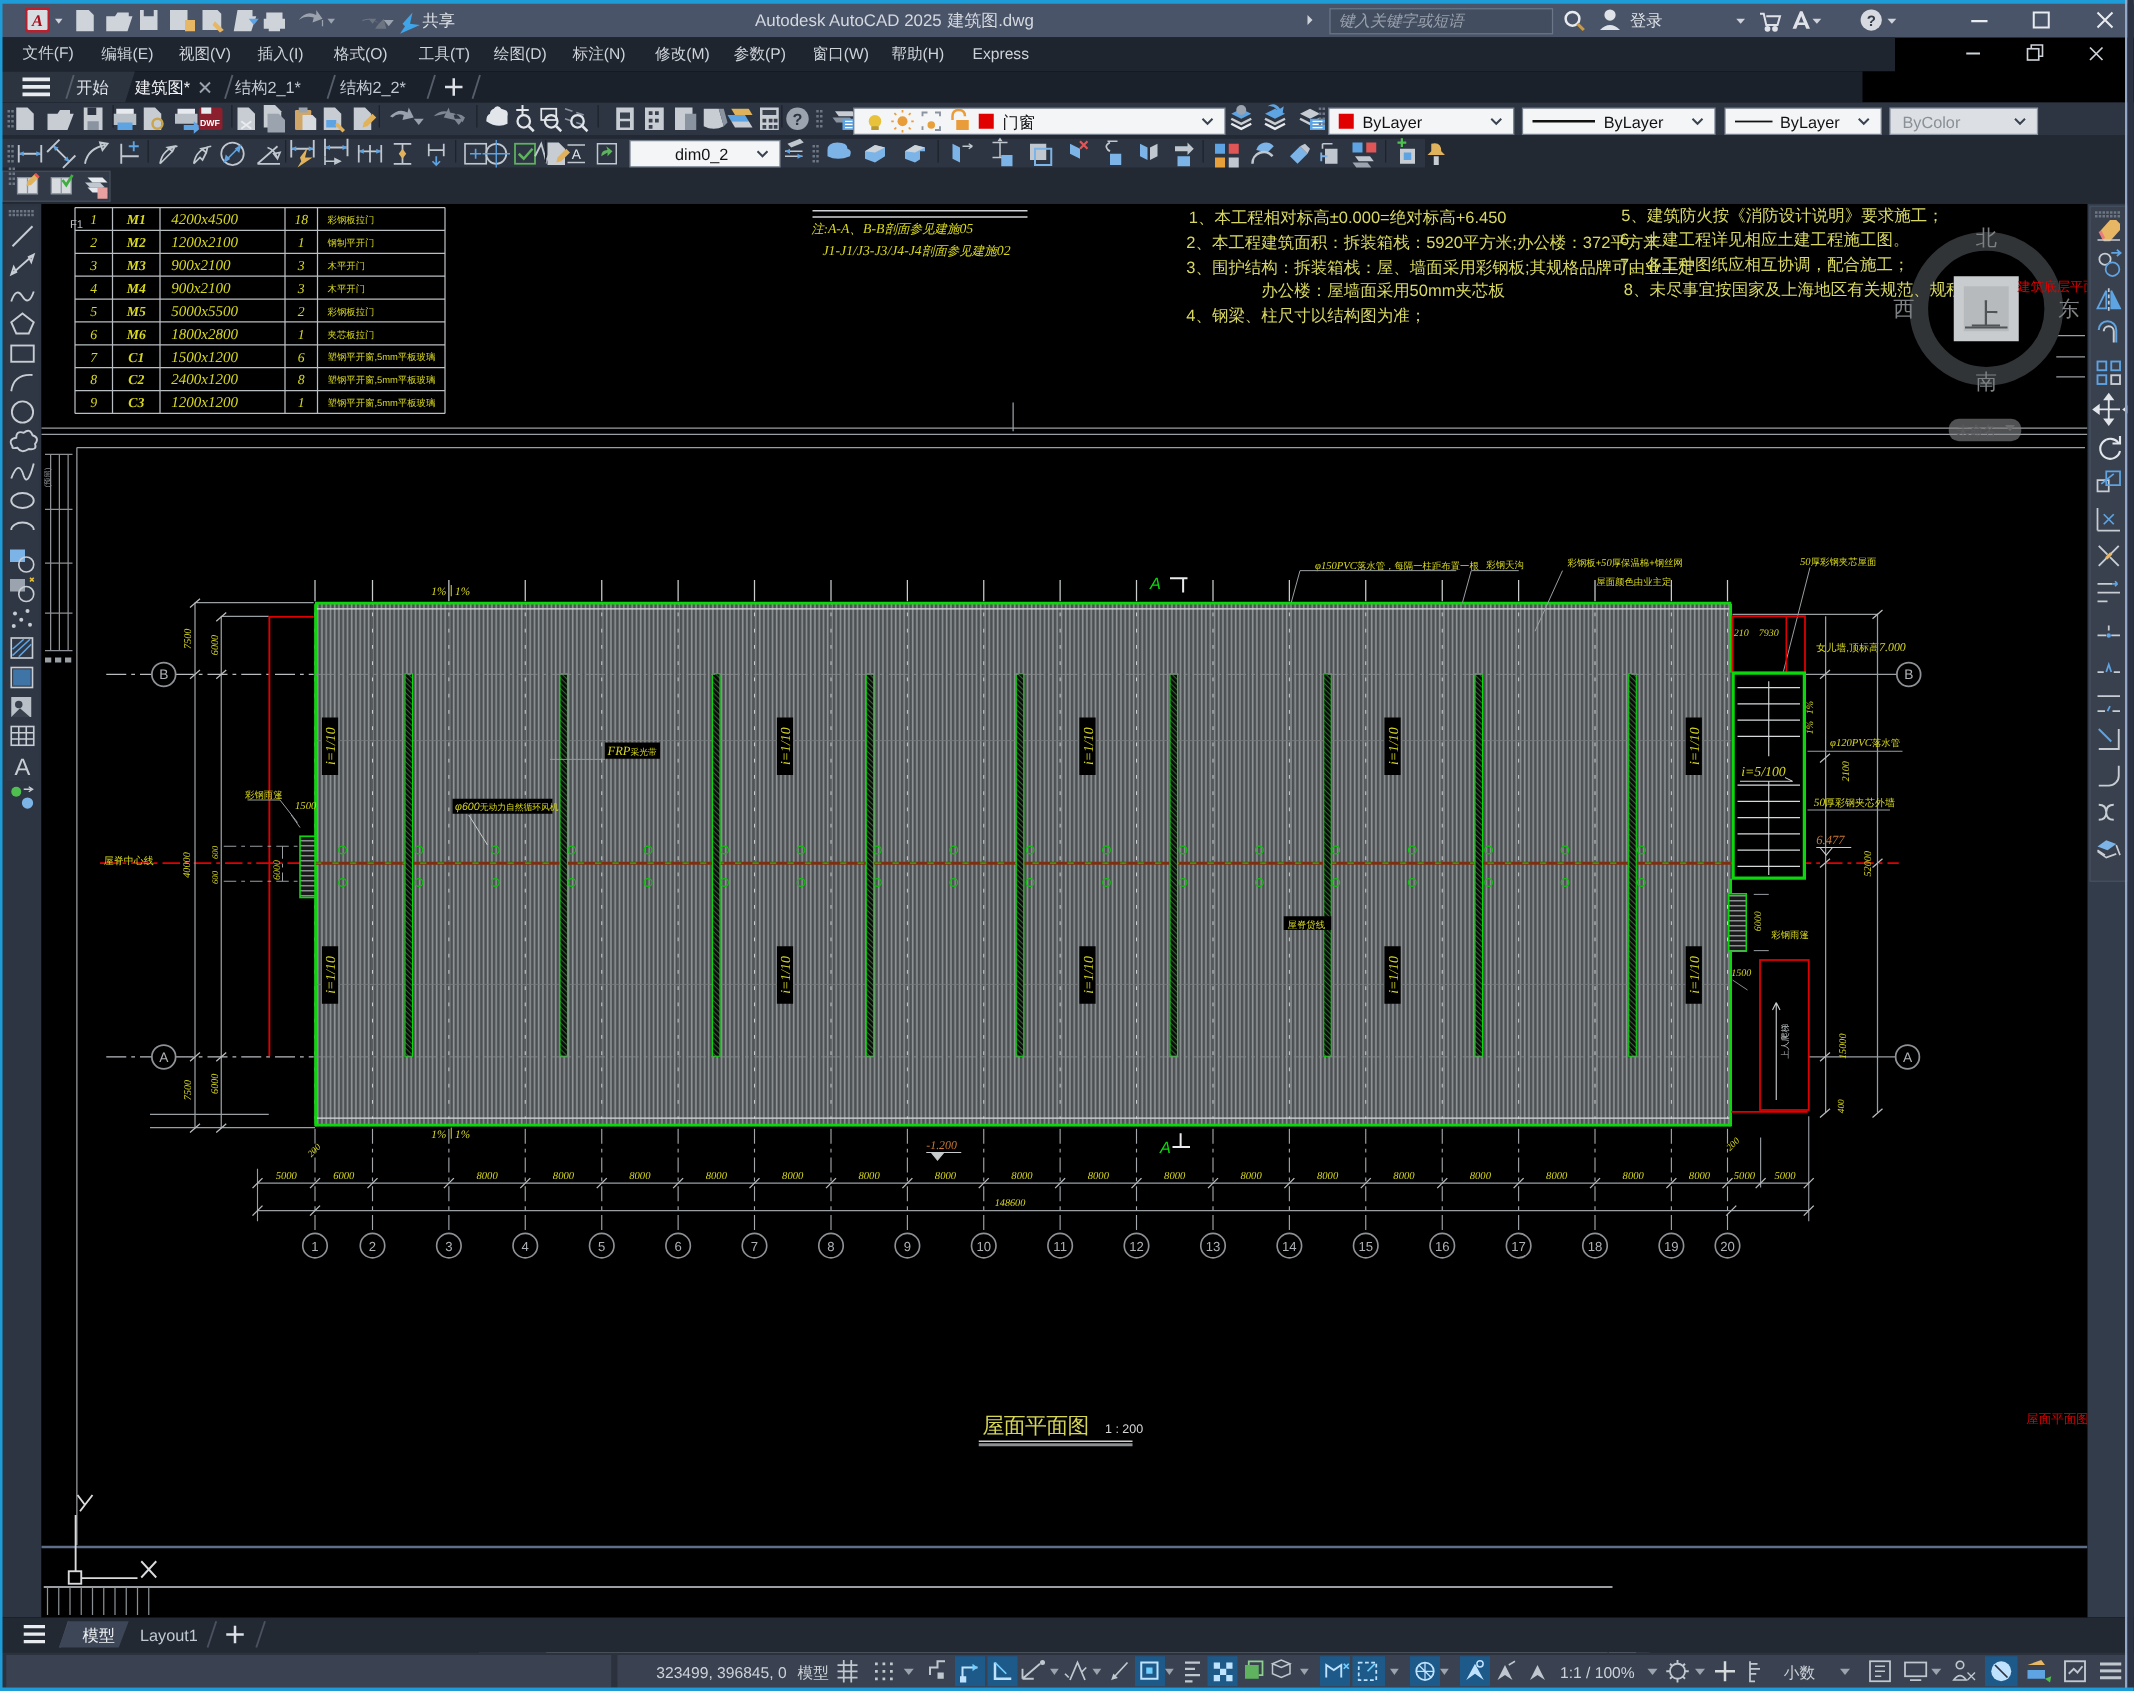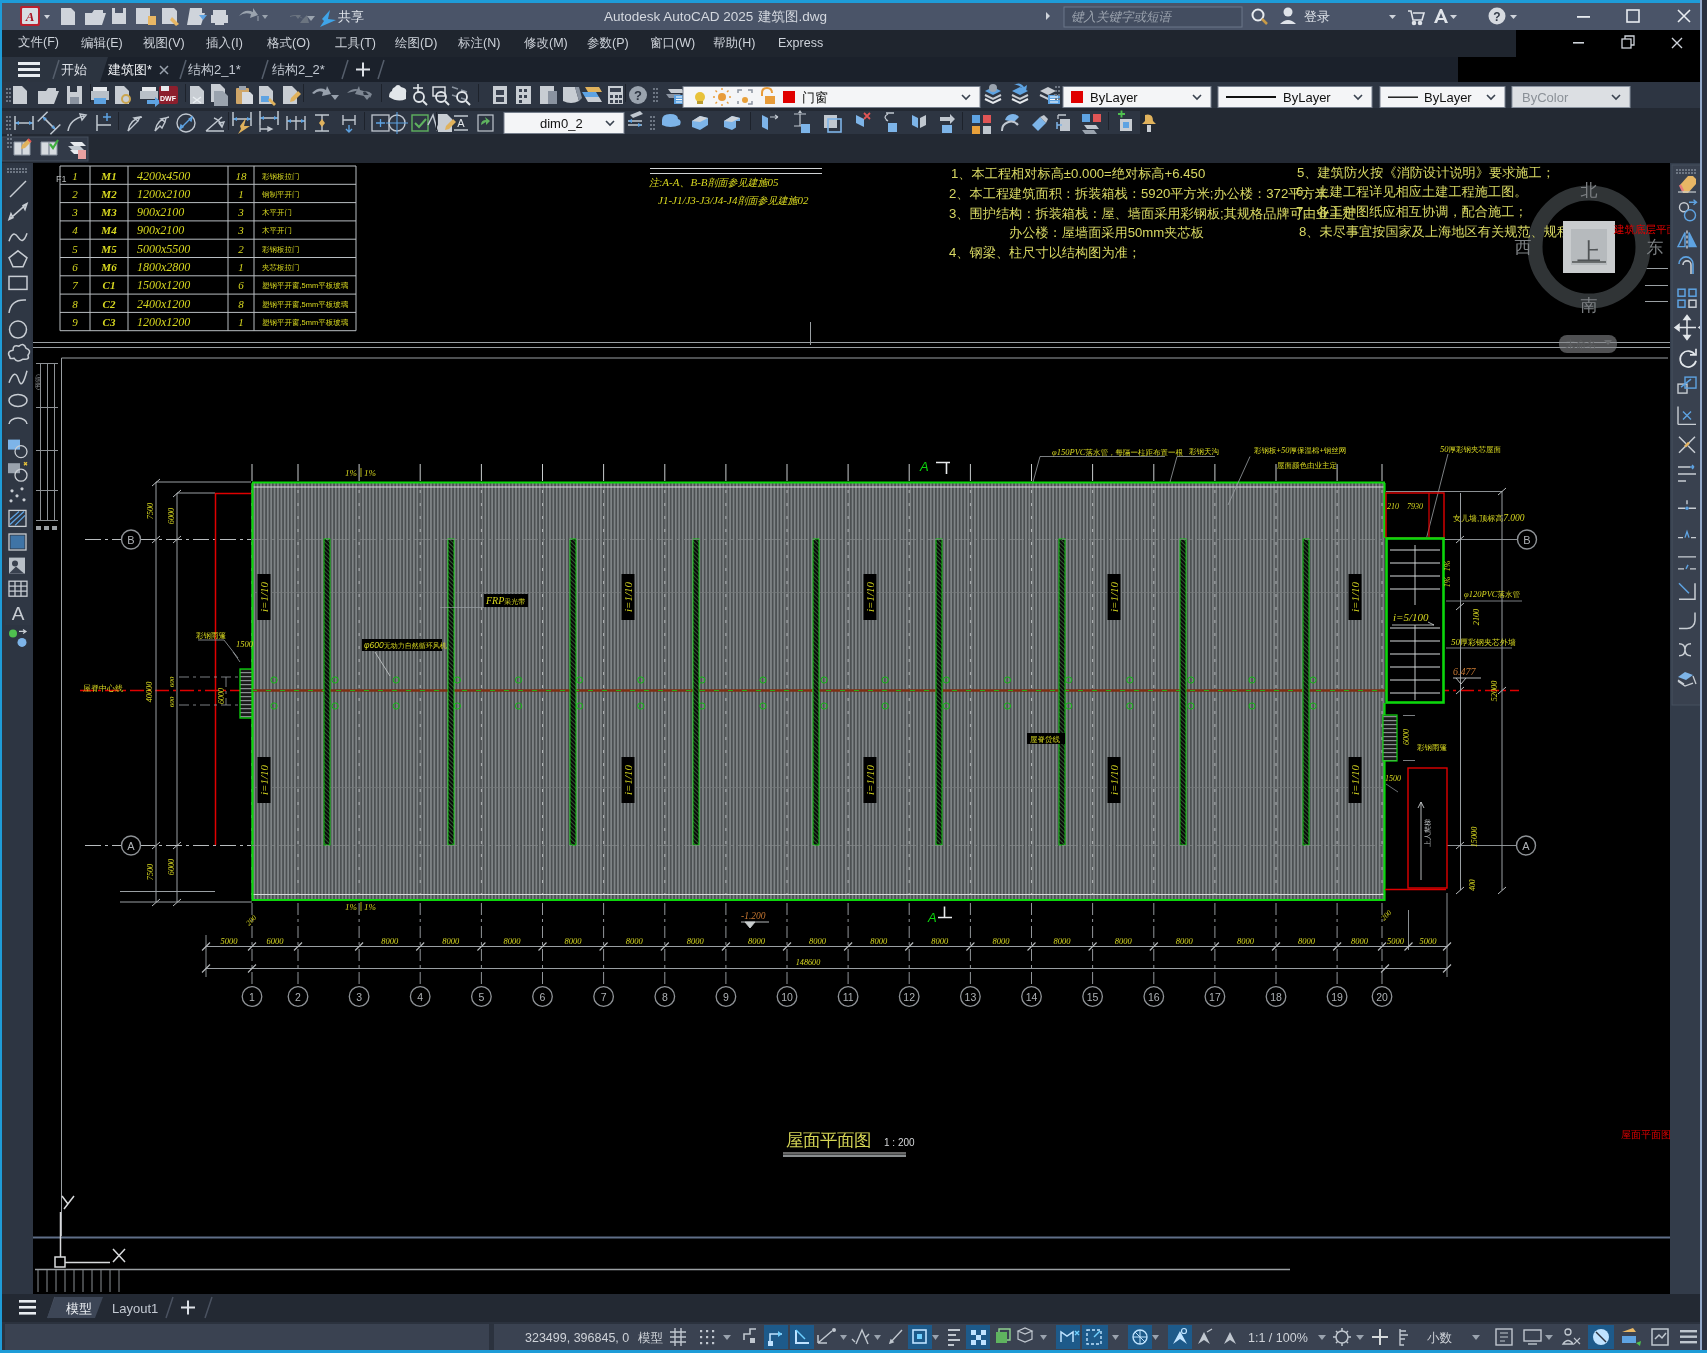--- a/index.html
+++ b/index.html
@@ -1,20 +1,20 @@
 <!DOCTYPE html>
 <html><head><meta charset="utf-8">
 <style>
 html,body{margin:0;padding:0;width:1707px;height:1353px;overflow:hidden;background:#000;
  font-family:"Liberation Sans",sans-serif;}
 .abs{position:absolute;}
 #app{position:absolute;left:0;top:0;width:1707px;height:1353px;background:#000;}
 #titlebar{left:0;top:0;width:1707px;height:30px;background:#4a5468;border-top:3px solid #1e9cd8;box-sizing:border-box;}
 #menubar{left:0;top:30px;width:1516px;height:27px;background:#1f252e;color:#ced3da;font-size:13px;}
-#tabbar{left:0;top:57px;width:1458px;height:25px;background:#1b212b;}
+#tabbar{left:0;top:57px;width:1458px;height:25px;background:#1b212b;padding-left:32px;}
 #tools{left:0;top:82px;width:1707px;height:81px;background:#2d3542;}
 #leftpanel{left:0;top:163px;width:33px;height:1131px;background:#2d3542;}
 #rightpanel{left:1670px;top:163px;width:37px;height:1131px;background:#333c4a;}
 #modelbar{left:0;top:1294px;width:1707px;height:28px;background:#232933;}
 #statusbar{left:0;top:1322px;width:1707px;height:31px;background:#39414f;}
 #bordL{left:0;top:0;width:2px;height:1353px;background:#1e9cd8;}
 #bordR{left:1700px;top:0;width:2px;height:1353px;background:#93a8c8;}#bordR2{left:1702px;top:0;width:5px;height:1353px;background:#2a3140;}
 #bordB{left:0;top:1350px;width:1707px;height:3px;background:#1e9cd8;}
 </style></head>
 <body>

